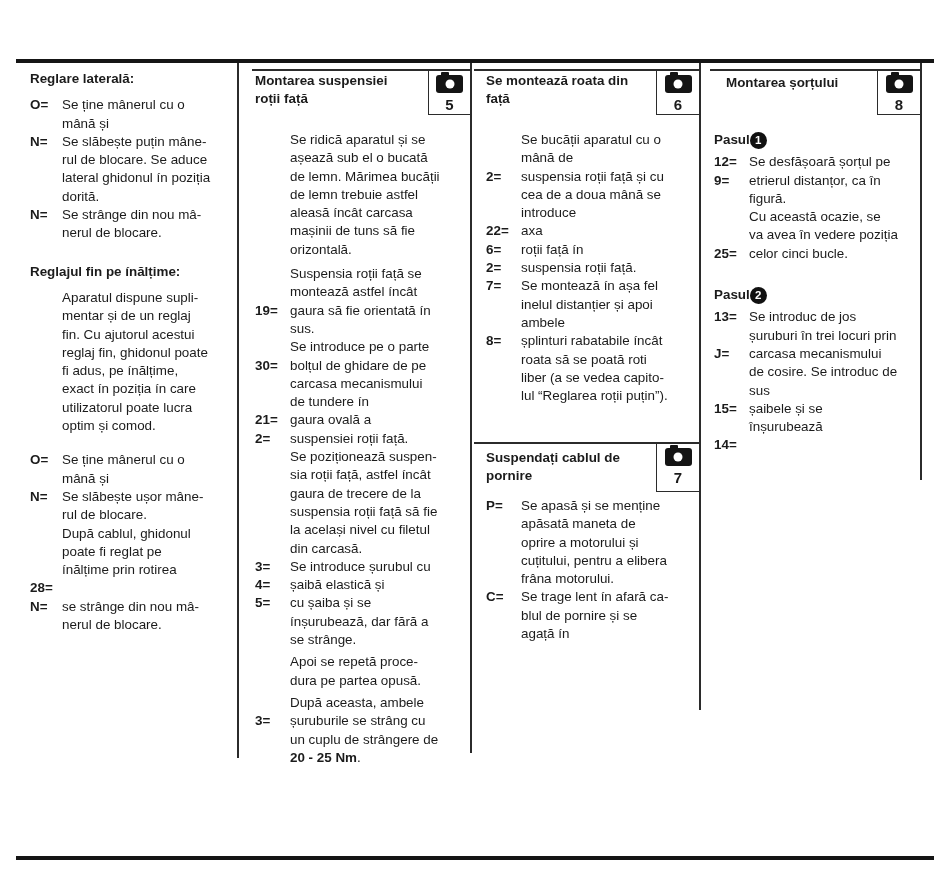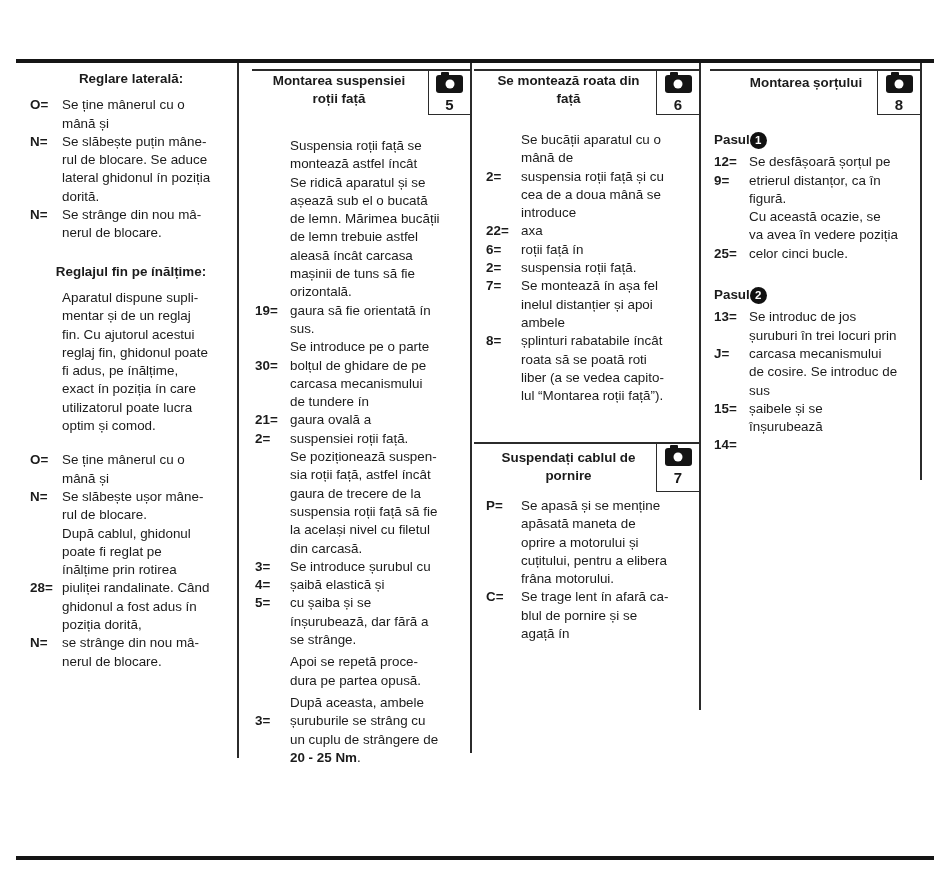--- a/index.html
+++ b/index.html
@@ -3,21 +3,21 @@
 <meta charset="utf-8">
 <style>
   html,body{margin:0;padding:0;background:#ffffff;}
   .page{
     position:relative;width:950px;height:879px;background:#ffffff;overflow:hidden;
     color:#1b1b1b;font-family:"Liberation Sans",sans-serif;font-size:13.4px;line-height:18.3px;
   }
   .rule{position:absolute;background:#151515;}
   .sep{position:absolute;width:1.5px;background:#2b2b2b;}
   .hline{position:absolute;height:1.5px;background:#2b2b2b;}
-  .sec-title{font-weight:bold;white-space:pre-line;text-align:center;}
+  .sec-title{font-weight:bold;white-space:pre-line;}
   .abs{position:absolute;}
   .colbody{position:absolute;}
   .row{display:grid;grid-template-columns:35px 1fr;}
   .col1 .row{grid-template-columns:32px 1fr;}
   .lbl{font-weight:bold;}
   .txt{white-space:pre-line;}
   .gap6{margin-top:6px;}
   .gap4{margin-top:4px;}
   .gap16{margin-top:16px;}
   .col1 .sec-title{margin:0 0 8px 0;}
@@ -121,46 +121,43 @@
     <div class="row">
       <span class="lbl">N=</span>
       <span class="txt">Se slăbește ușor mâne-
 rul de blocare.
 După cablul, ghidonul
 poate fi reglat pe
 ínălțime prin rotirea</span>
     </div>
     <div class="row">
       <span class="lbl">28=</span>
-      <span class="txt">piuliței randalinate. Când
-ghidonul a fost adus ín
-poziția dorită,</span>
     </div>
     <div class="row">
       <span class="lbl">N=</span>
       <span class="txt">se strânge din nou mâ-
 nerul de blocare.</span>
     </div>
   </div>
 
   <div class="colbody" style="left:255px;top:131px;width:212px;">
-    <div class="row gap6">
-      <span class="lbl"></span>
-      <span class="txt">Suspensia roții față se
-montează astfel íncât</span>
-    </div>
     <div class="row">
       <span class="lbl"></span>
       <span class="txt">Se ridică aparatul și se
 așează sub el o bucată
 de lemn. Mărimea bucății
 de lemn trebuie astfel
 aleasă íncât carcasa
 mașinii de tuns să fie
 orizontală.</span>
+    </div>
+    <div class="row gap6">
+      <span class="lbl"></span>
+      <span class="txt">Suspensia roții față se
+montează astfel íncât</span>
     </div>
     <div class="row">
       <span class="lbl">19=</span>
       <span class="txt">gaura să fie orientată ín
 sus.
 Se introduce pe o parte</span>
     </div>
     <div class="row">
       <span class="lbl">30=</span>
       <span class="txt">bolțul de ghidare de pe
@@ -240,21 +237,21 @@
       <span class="lbl">7=</span>
       <span class="txt">Se montează ín așa fel
 inelul distanțier și apoi
 ambele</span>
     </div>
     <div class="row">
       <span class="lbl">8=</span>
       <span class="txt">șplinturi rabatabile íncât
 roata să se poată roti
 liber (a se vedea capito-
-lul “Montarea roții față”).</span>
+lul “Reglarea roții puțin”).</span>
     </div>
   </div>
 
   <div class="colbody" style="left:486px;top:497px;width:210px;">
     <div class="row">
       <span class="lbl">P=</span>
       <span class="txt">Se apasă și se menține
 apăsată maneta de
 oprire a motorului și
 cuțitului, pentru a elibera

